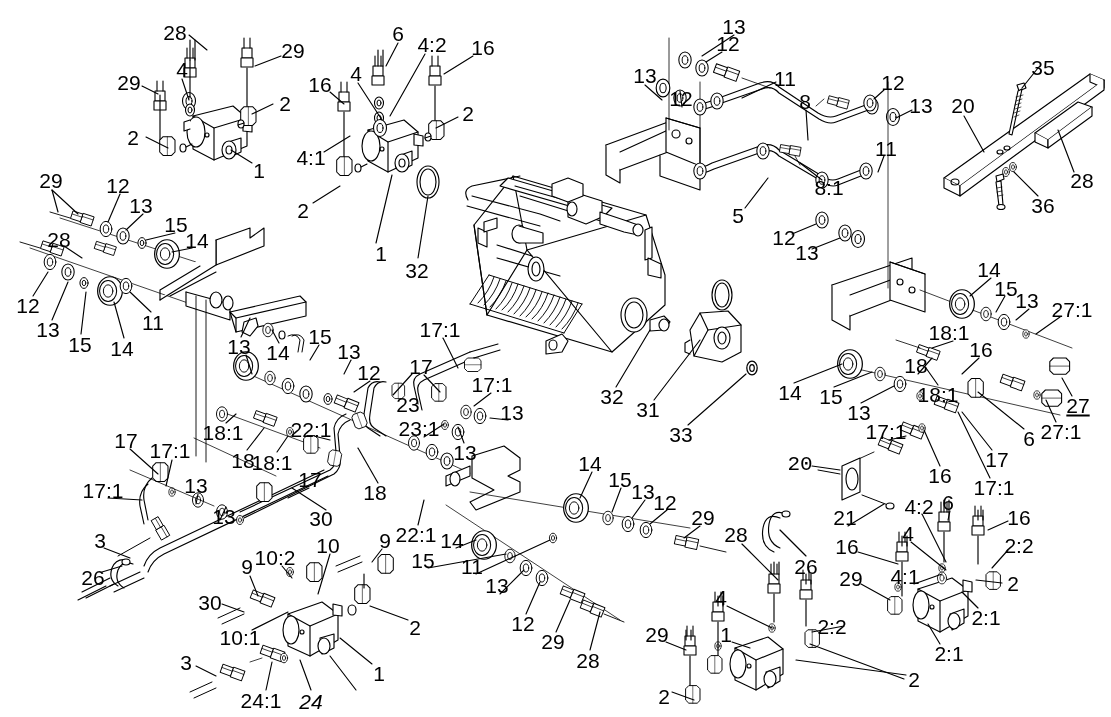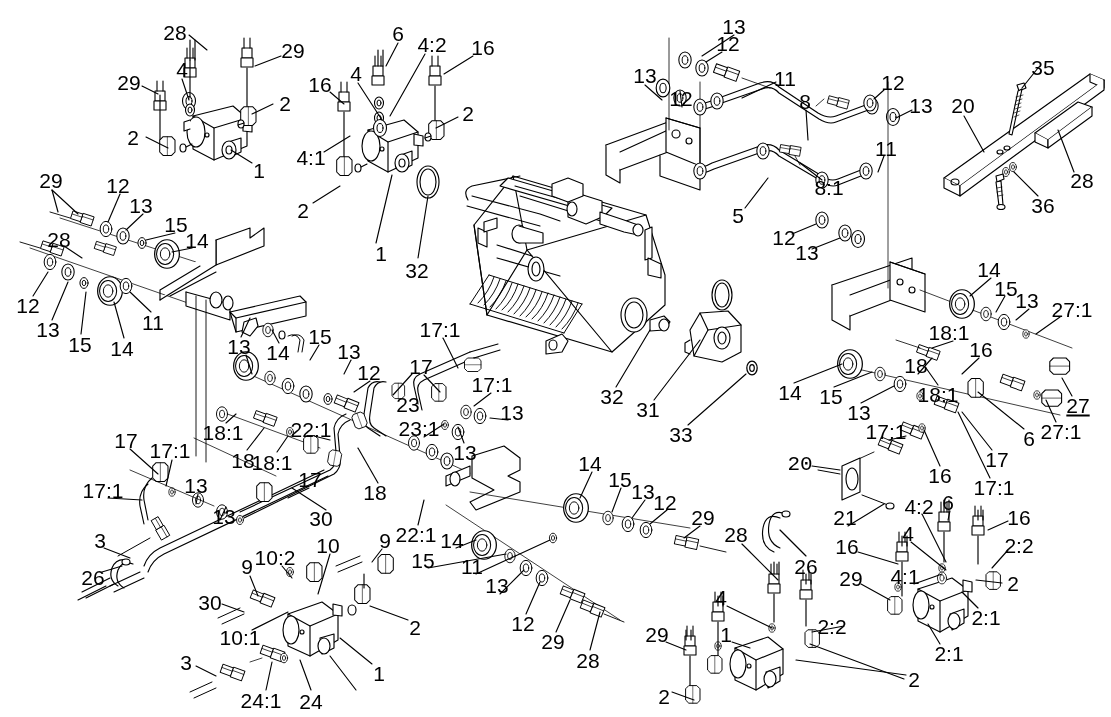--- a/index.html
+++ b/index.html
@@ -827,21 +827,21 @@
       <div class="lbl" style="left: 275px; top: 557px;">10:2</div>
       <div class="lbl" style="left: 328px; top: 545px;">10</div>
       <div class="lbl" style="left: 385px; top: 540px;">9</div>
       <div class="lbl" style="left: 247px; top: 566px;">9</div>
       <div class="lbl" style="left: 210px; top: 602px;">30</div>
       <div class="lbl" style="left: 240px; top: 637px;">10:1</div>
       <div class="lbl" style="left: 415px; top: 627px;">2</div>
       <div class="lbl" style="left: 379px; top: 673px;">1</div>
       <div class="lbl" style="left: 186px; top: 662px;">3</div>
       <div class="lbl" style="left: 261px; top: 700px;">24:1</div>
-      <div class="lbl" style="left: 311px; top: 701px;">24</div>
+      <div class="lbl" style="left: 311px; top: 701px; font-style: italic;">24</div>
       <div class="lbl" style="left: 361px; top: 726px;">24:2</div>
       <div class="lbl" style="left: 452px; top: 540px;">14</div>
       <div class="lbl" style="left: 423px; top: 560px;">15</div>
       <div class="lbl" style="left: 472px; top: 566px;">11</div>
       <div class="lbl" style="left: 497px; top: 585px;">13</div>
       <div class="lbl" style="left: 523px; top: 623px;">12</div>
       <div class="lbl" style="left: 553px; top: 641px;">29</div>
       <div class="lbl" style="left: 588px; top: 660px;">28</div>
       <div class="lbl" style="left: 806px; top: 566px;">26</div>
       <div class="lbl" style="left: 845px; top: 517px;">21</div>

